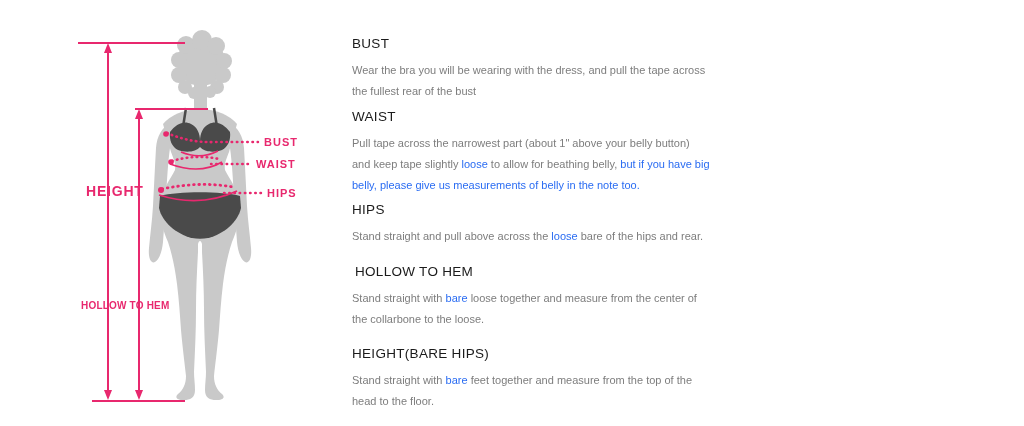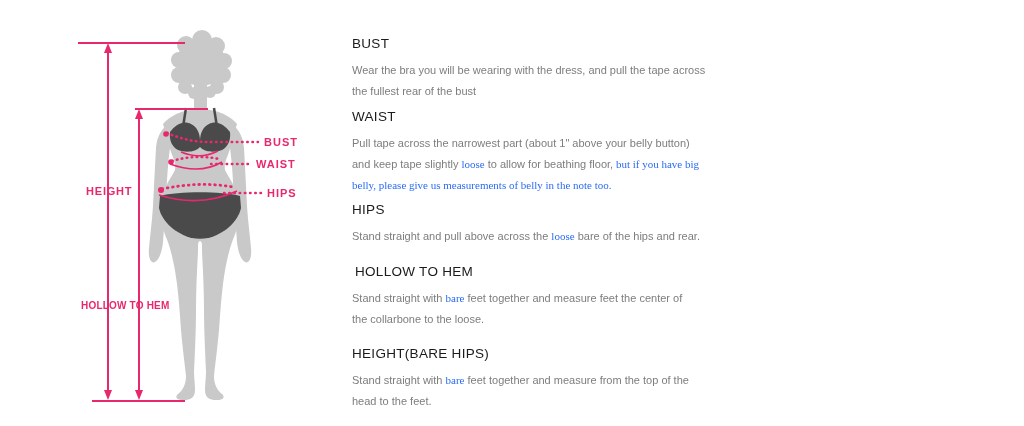--- a/index.html
+++ b/index.html
@@ -8,35 +8,35 @@
     font-family:"Liberation Sans","DejaVu Sans",sans-serif;
     --accent:#e8286e; --sil:#c9c9c9; --uw:#4a4a4a;
     --blue:#2a6cf2; --heading:#1b1b1b; --body:#7d7d7d;
   }
   .figure{position:absolute;left:0;top:0;width:340px;height:426px;}
   .figure svg{position:absolute;left:0;top:0;}
   .diag-label{
     position:absolute;color:var(--accent);font-weight:700;font-size:10px;
     letter-spacing:1px;white-space:nowrap;line-height:11px;
   }
-  .lbl-height{left:86px;top:186px;font-size:11px;letter-spacing:.8px;}
+  .lbl-height{left:86px;top:186px;font-size:14px;letter-spacing:.8px;}
   .lbl-hollow{left:81px;top:300px;font-size:10px;letter-spacing:.2px;}
   .lbl-bust{left:264px;top:137px;font-size:11px;}
   .lbl-waist{left:256px;top:159px;font-size:11px;}
   .lbl-hips{left:267px;top:188px;font-size:11px;}
   .instructions{position:absolute;left:0;top:0;width:1024px;height:426px;}
   .sec{position:absolute;left:352px;width:520px;}
   .sec-0{top:36px;} .sec-1{top:109px;} .sec-2{top:202px;} .sec-3{top:264px;} .sec-4{top:346px;}
   .sec h3{
     margin:0 0 8px 0;font-size:13.5px;font-weight:400;color:var(--heading);
     letter-spacing:.3px;line-height:16px;
   }
   .sec-3 h3{margin-left:3px;}
   .sec .line{font-size:11px;color:var(--body);line-height:20.8px;white-space:nowrap;}
-  .sec .line .blue{color:var(--blue);font-family:Liberation Serif, serif;}
+  .sec .line .blue{color:var(--blue);}
 </style>
 </head>
 <body style="--accent: #e8286e; --sil: #c9c9c9; --uw: #4a4a4a; --blue: #2a6cf2; --heading: #1b1b1b; --body: #7d7d7d;">
 
 <div class="figure">
   <svg width="340" height="426" viewBox="0 0 340 426">
 
     <g fill="var(--sil)">
       <circle cx="201" cy="62" r="24"></circle>
       <circle cx="186" cy="45" r="9"></circle>
@@ -139,30 +139,30 @@
 
 <div class="instructions">
     <section class="sec sec-0">
       <h3>BUST</h3>
       <div class="line"><span>Wear the bra you will be wearing with the dress, and pull the tape across</span></div>
       <div class="line"><span>the fullest rear of the bust</span></div>
     </section>
     <section class="sec sec-1">
       <h3>WAIST</h3>
       <div class="line"><span>Pull tape across the narrowest part (about 1" above your belly button)</span></div>
-      <div class="line"><span>and keep tape slightly </span><span class="blue">loose</span><span> to allow for beathing floor,</span><span class="blue"> but if you have big</span></div>
+      <div class="line"><span>and keep tape slightly </span><span class="blue">loose</span><span> to allow for beathing belly,</span><span class="blue"> but if you have big</span></div>
       <div class="line"><span class="blue">belly, please give us measurements of belly in the note too.</span></div>
     </section>
     <section class="sec sec-2">
       <h3>HIPS</h3>
       <div class="line"><span>Stand straight and pull above across the </span><span class="blue">loose</span><span> bare of the hips and rear.</span></div>
     </section>
     <section class="sec sec-3">
       <h3>HOLLOW TO HEM</h3>
-      <div class="line"><span>Stand straight with </span><span class="blue">bare</span><span> feet together and measure feet the center of</span></div>
+      <div class="line"><span>Stand straight with </span><span class="blue">bare</span><span> loose together and measure from the center of</span></div>
       <div class="line"><span>the collarbone to the loose.</span></div>
     </section>
     <section class="sec sec-4">
       <h3>HEIGHT(BARE HIPS)</h3>
       <div class="line"><span>Stand straight with </span><span class="blue">bare</span><span> feet together and measure from the top of the</span></div>
-      <div class="line"><span>head to the feet.</span></div>
+      <div class="line"><span>head to the floor.</span></div>
     </section>
   </div>
 
 </body></html>

